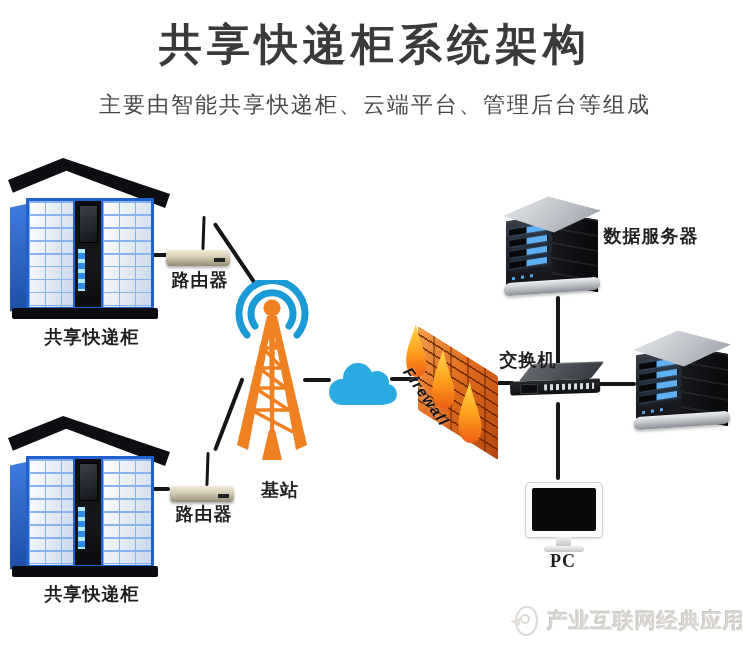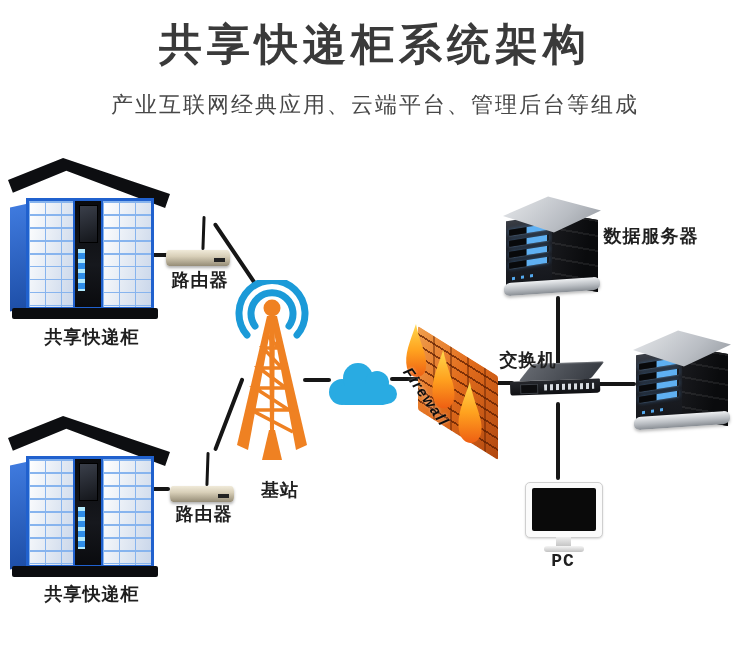--- a/index.html
+++ b/index.html
@@ -8,21 +8,21 @@
 
   
   .title{position:absolute;left:0;top:16px;width:750px;text-align:center;
     font-size:43px;font-weight:800;color:#3a3a3a;letter-spacing:5px;}
   .subtitle{position:absolute;left:0;top:90px;width:750px;text-align:center;
     font-size:22px;font-weight:500;color:#474747;letter-spacing:2px;}
 
   
   .node{position:absolute;}
   .line{position:absolute;background:var(--connector-black,#161616);border-radius:2px;}
-  .dev-label{position:absolute;font-family:Liberation Mono, monospace;font-weight:700;
+  .dev-label{position:absolute;font-family:Liberation Serif, serif;font-weight:700;
     font-size:18px;color:#1f1f1f;text-align:center;letter-spacing:1px;white-space:nowrap;}
 
   
   .locker{width:162px;height:165px;}
   .lk-roof{position:absolute;left:0;top:0;width:162px;height:58px;background:#0d0e11;
     clip-path:polygon(0 38%,34% 0,100% 62%,97% 86%,36% 22%,3% 60%);}
   .lk-side{position:absolute;left:2px;top:46px;width:16px;height:104px;
     background:linear-gradient(180deg,#3f7ade,#1e4fa8);
     transform:skewY(-12deg);transform-origin:100% 0;}
   .lk-front{position:absolute;left:18px;top:40px;width:128px;height:112px;
@@ -113,21 +113,21 @@
   .wm-icon::after{content:"";position:absolute;right:6px;top:6px;width:6px;height:6px;border:2px solid #dcd9d5;border-radius:50%;}
   .wm-text{font-size:21px;font-weight:700;color:#d9d6d2;letter-spacing:1px;white-space:nowrap;
     text-shadow:1px 1px 0 #ffffff,-1px -1px 0 #c9c6c2;}
 </style>
 </head>
 <body>
 
 <div id="canvas">
 
   <div class="title">共享快递柜系统架构</div>
-  <div class="subtitle">产业互联网经典应用、云端平台、管理后台等组成</div>
+  <div class="subtitle">主要由智能共享快递柜、云端平台、管理后台等组成</div>
 
   <div class="line" style="left:142px;top:253px;width:28px;height:4px;"></div>
   <div class="line" style="left:216px;top:222px;width:77px;height:4px;transform:rotate(56deg);transform-origin:0 0;"></div>
   <div class="line" style="left:142px;top:487px;width:28px;height:4px;"></div>
   <div class="line" style="left:213px;top:450px;width:78px;height:4px;transform:rotate(-69deg);transform-origin:0 0;"></div>
   <div class="line" style="left:303px;top:378px;width:28px;height:4px;"></div>
   <div class="line" style="left:390px;top:377px;width:30px;height:4px;"></div>
   <div class="line" style="left:494px;top:381px;width:20px;height:4px;"></div>
   <div class="line" style="left:556px;top:296px;width:4px;height:70px;"></div>
   <div class="line" style="left:598px;top:382px;width:38px;height:4px;"></div>
@@ -262,14 +262,18 @@
 
   <div class="dev-label" style="left:12px;top:325px;width:160px;">共享快递柜</div>
   <div class="dev-label" style="left:160px;top:268px;width:80px;">路由器</div>
   <div class="dev-label" style="left:12px;top:582px;width:160px;">共享快递柜</div>
   <div class="dev-label" style="left:164px;top:502px;width:80px;">路由器</div>
   <div class="dev-label" style="left:240px;top:478px;width:80px;">基站</div>
   <div class="dev-label" style="left:496px;top:348px;width:64px;">交换机</div>
   <div class="dev-label" style="left:596px;top:224px;width:110px;">数据服务器</div>
   <div class="dev-label" style="left:523px;top:543px;width:80px;margin-top:8px;">PC</div>
 
+  <div class="wm">
+    <span class="wm-icon"></span>
+    <span class="wm-text">产业互联网经典应用</span>
+  </div>
 
 </div>
 
 </body></html>

